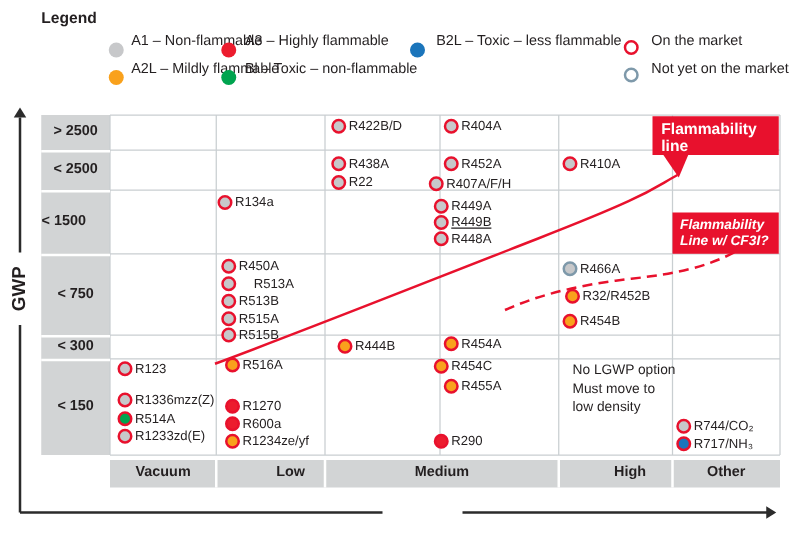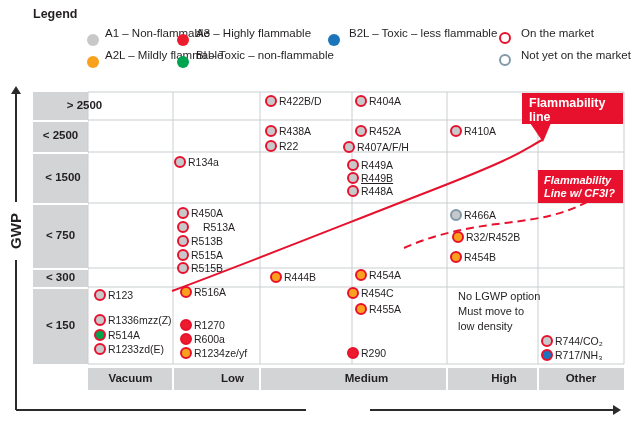--- a/index.html
+++ b/index.html
@@ -71,31 +71,31 @@
       <line x1="88" y1="203" x2="624" y2="203" stroke="#c9ced1" stroke-width="1"></line>
       <line x1="88" y1="268" x2="624" y2="268" stroke="#c9ced1" stroke-width="1"></line>
       <line x1="88" y1="287" x2="624" y2="287" stroke="#c9ced1" stroke-width="1"></line>
       <line x1="88" y1="364" x2="624" y2="364" stroke="#c9ced1" stroke-width="1"></line>
       <path d="M172,291 C250,262 340,226 430,191 S520,152 542,140" fill="none" stroke="#e8112d" stroke-width="2"></path>
       <path d="M404,248 C435,234 470,227 505,223 S565,214 589,201" fill="none" stroke="#e8112d" stroke-width="2" stroke-dasharray="8 5"></path>
       <polygon points="530,123 551,123 543,142" fill="#e8112d"></polygon>
     </svg>
 
   <div id="row-labels">
-      <div class="abs band-label" style="left: 33px; top: 99px; width: 55px; margin-left: 24px;">&gt; 2500</div>
+      <div class="abs band-label" style="left: 33px; top: 99px; width: 55px;">&gt; 2500</div>
       <div class="abs band-label" style="left: 33px; top: 129px; width: 55px;">&lt; 2500</div>
-      <div class="abs band-label" style="left: 45px; top: 170.5px; width: 36px;">&lt; 1500</div>
+      <div class="abs band-label" style="left: 33px; top: 170.5px; width: 36px;">&lt; 1500</div>
       <div class="abs band-label" style="left: 33px; top: 228.5px; width: 55px;">&lt; 750</div>
       <div class="abs band-label" style="left: 33px; top: 270.5px; width: 55px;">&lt; 300</div>
       <div class="abs band-label" style="left: 33px; top: 318.5px; width: 55px;">&lt; 150</div>
     </div>
   <div id="col-labels">
       <div class="abs cat-label" style="left: 88px; top: 372px; width: 85px;">Vacuum</div>
       <div class="abs cat-label" style="left: 173px; top: 372px; width: 87px; padding-left: 16px;">Low</div>
-      <div class="abs cat-label" style="left: 260px; top: 372px; width: 187px; margin-left: 13px;">Medium</div>
+      <div class="abs cat-label" style="left: 260px; top: 372px; width: 187px;">Medium</div>
       <div class="abs cat-label" style="left: 447px; top: 372px; width: 114px;">High</div>
       <div class="abs cat-label" style="left: 538px; top: 372px; width: 86px;">Other</div>
     </div>
   <div id="points">
       <div class="abs marker" style="left: 94px; top: 289px; background: rgb(199, 200, 202); border-color: rgb(232, 17, 45);"></div>
       <div class="abs mlabel" style="left: 108px; top: 289px;">R123</div>
       <div class="abs marker" style="left: 94px; top: 314px; background: rgb(199, 200, 202); border-color: rgb(232, 17, 45);"></div>
       <div class="abs mlabel" style="left: 108px; top: 314px;">R1336mzz(Z)</div>
       <div class="abs marker" style="left: 94px; top: 329px; background: rgb(0, 164, 79); border-color: rgb(232, 17, 45);"></div>
       <div class="abs mlabel" style="left: 108px; top: 329px;">R514A</div>

